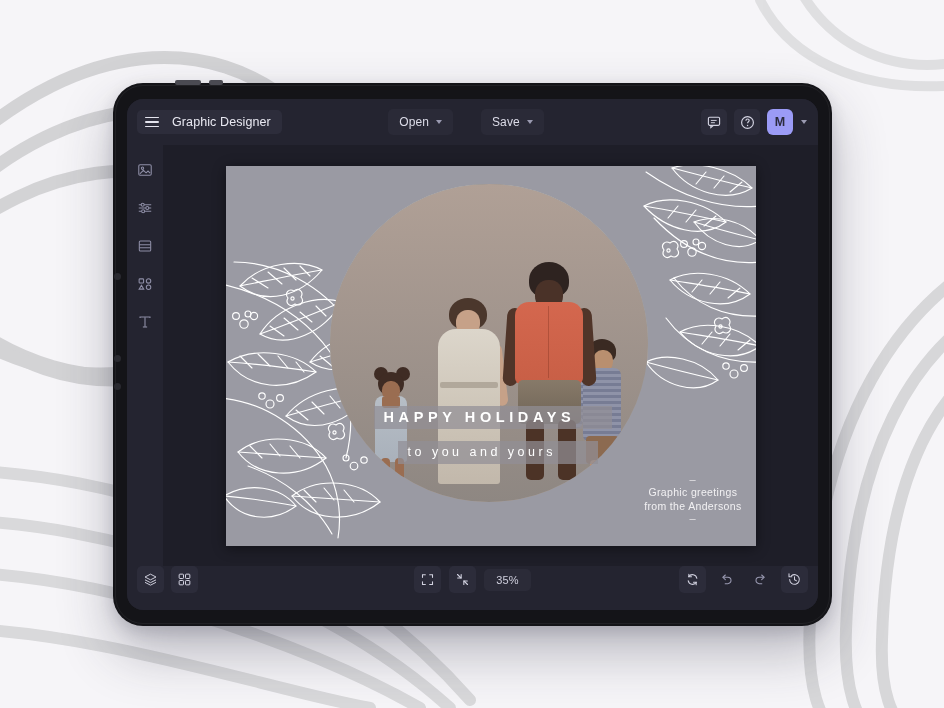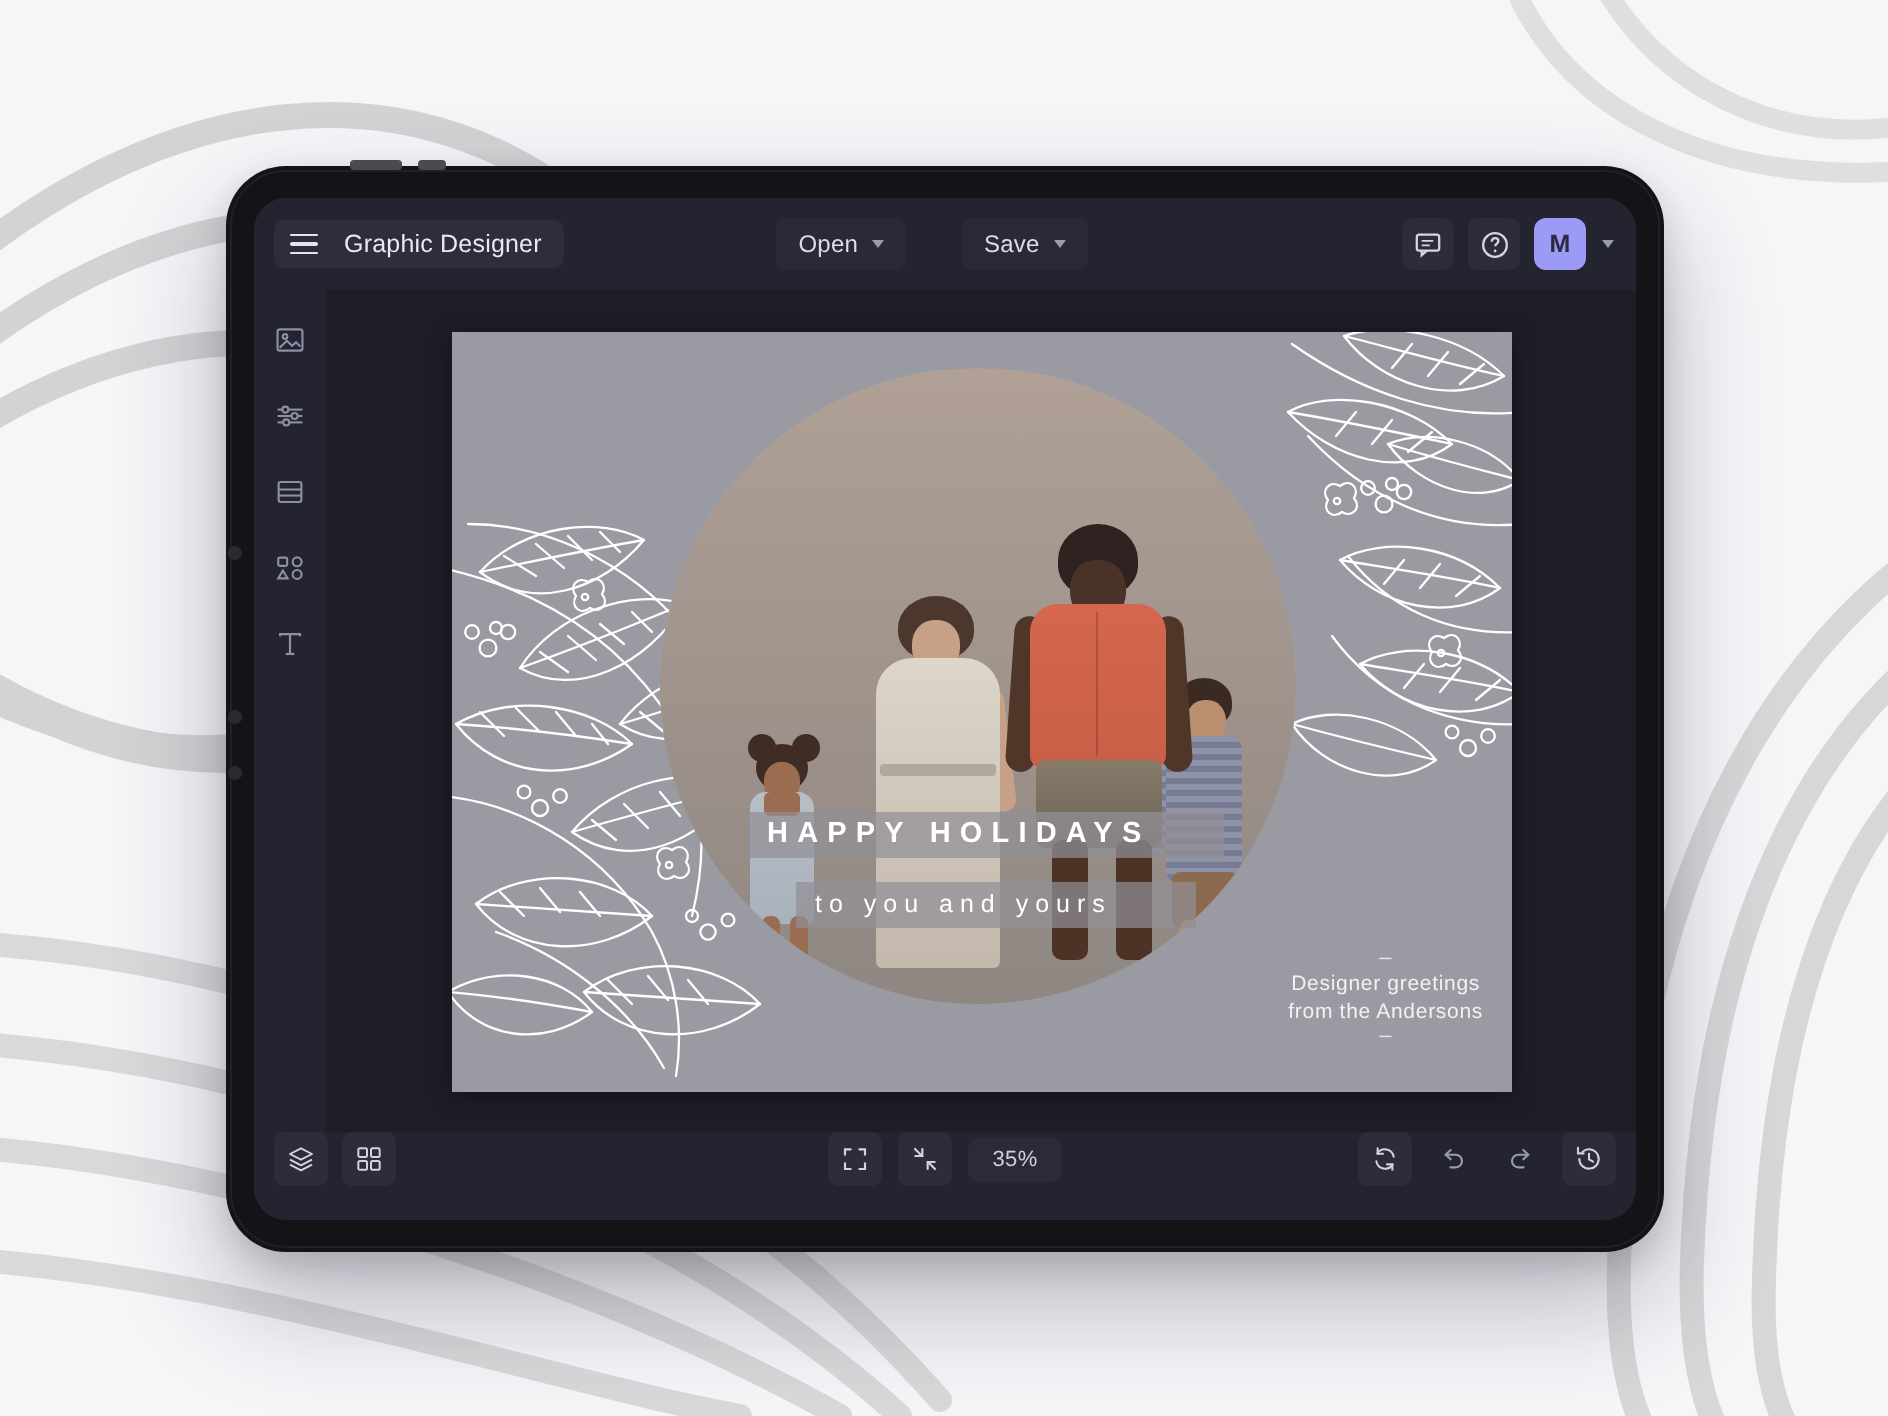--- a/index.html
+++ b/index.html
@@ -680,21 +680,21 @@
             <div class="figure dad-shorts"></div>
             <div class="figure dad-leg-l"></div>
             <div class="figure dad-leg-r"></div>
           </div>
 
           <div class="band" id="band-title">HAPPY HOLIDAYS</div>
           <div class="band" id="band-sub">to you and yours</div>
 
           <div id="signoff">
             <span class="dash">–</span>
-            <span>Designer greetings</span><br>
+            <span>Graphic greetings</span><br>
             <span>from the Andersons</span>
             <span class="dash">–</span>
           </div>
 
         </div>
       </div>
     </div>
 
     <div id="bottombar">
 

